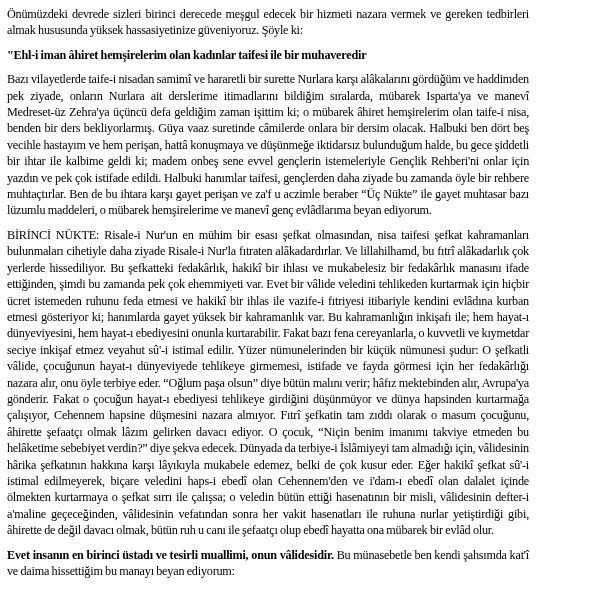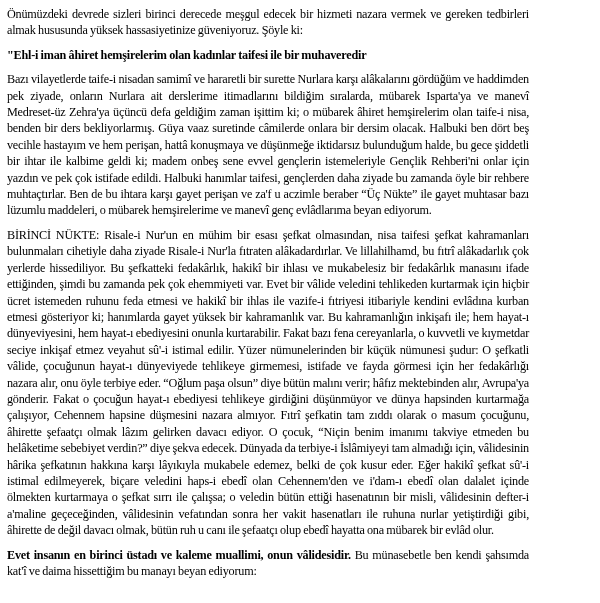--- a/index.html
+++ b/index.html
@@ -42,14 +42,14 @@
 <div class="page">
   <p class="para">Önümüzdeki devrede sizleri birinci derecede meşgul edecek bir hizmeti nazara vermek ve gereken tedbirleri almak hususunda yüksek hassasiyetinize güveniyoruz. Şöyle ki:</p>
 
 
   <p class="para bold">"Ehl-i iman âhiret hemşirelerim olan kadınlar taifesi ile bir muhaveredir</p>
 
   <p class="para">Bazı vilayetlerde taife-i nisadan samimî ve hararetli bir surette Nurlara karşı alâkalarını gördüğüm ve haddimden pek ziyade, onların Nurlara ait derslerime itimadlarını bildiğim sıralarda, mübarek Isparta'ya ve manevî Medreset-üz Zehra'ya üçüncü defa geldiğim zaman işittim ki; o mübarek âhiret hemşirelerim olan taife-i nisa, benden bir ders bekliyorlarmış. Güya vaaz suretinde câmilerde onlara bir dersim olacak. Halbuki ben dört beş vecihle hastayım ve hem perişan, hattâ konuşmaya ve düşünmeğe iktidarsız bulunduğum halde, bu gece şiddetli bir ihtar ile kalbime geldi ki; madem onbeş sene evvel gençlerin istemeleriyle Gençlik Rehberi'ni onlar için yazdın ve pek çok istifade edildi. Halbuki hanımlar taifesi, gençlerden daha ziyade bu zamanda öyle bir rehbere muhtaçtırlar. Ben de bu ihtara karşı gayet perişan ve za'f u aczimle beraber “Üç Nükte” ile gayet muhtasar bazı lüzumlu maddeleri, o mübarek hemşirelerime ve manevî genç evlâdlarıma beyan ediyorum.</p>
 
   <p class="para">BİRİNCİ NÜKTE: Risale-i Nur'un en mühim bir esası şefkat olmasından, nisa taifesi şefkat kahramanları bulunmaları cihetiyle daha ziyade Risale-i Nur'la fıtraten alâkadardırlar. Ve lillahilhamd, bu fıtrî alâkadarlık çok yerlerde hissediliyor. Bu şefkatteki fedakârlık, hakikî bir ihlası ve mukabelesiz bir fedakârlık manasını ifade ettiğinden, şimdi bu zamanda pek çok ehemmiyeti var. Evet bir vâlide veledini tehlikeden kurtarmak için hiçbir ücret istemeden ruhunu feda etmesi ve hakikî bir ihlas ile vazife-i fıtriyesi itibariyle kendini evlâdına kurban etmesi gösteriyor ki; hanımlarda gayet yüksek bir kahramanlık var. Bu kahramanlığın inkişafı ile; hem hayat-ı dünyeviyesini, hem hayat-ı ebediyesini onunla kurtarabilir. Fakat bazı fena cereyanlarla, o kuvvetli ve kıymetdar seciye inkişaf etmez veyahut sû'-i istimal edilir. Yüzer nümunelerinden bir küçük nümunesi şudur: O şefkatli vâlide, çocuğunun hayat-ı dünyeviyede tehlikeye girmemesi, istifade ve fayda görmesi için her fedakârlığı nazara alır, onu öyle terbiye eder. “Oğlum paşa olsun” diye bütün malını verir; hâfız mektebinden alır, Avrupa'ya gönderir. Fakat o çocuğun hayat-ı ebediyesi tehlikeye girdiğini düşünmüyor ve dünya hapsinden kurtarmağa çalışıyor, Cehennem hapsine düşmesini nazara almıyor. Fıtrî şefkatin tam zıddı olarak o masum çocuğunu, âhirette şefaatçı olmak lâzım gelirken davacı ediyor. O çocuk, “Niçin benim imanımı takviye etmeden bu helâketime sebebiyet verdin?” diye şekva edecek. Dünyada da terbiye-i İslâmiyeyi tam almadığı için, vâlidesinin hârika şefkatının hakkına karşı lâyıkıyla mukabele edemez, belki de çok kusur eder. Eğer hakikî şefkat sû'-i istimal edilmeyerek, biçare veledini haps-i ebedî olan Cehennem'den ve i'dam-ı ebedî olan dalalet içinde ölmekten kurtarmaya o şefkat sırrı ile çalışsa; o veledin bütün ettiği hasenatının bir misli, vâlidesinin defter-i a'maline geçeceğinden, vâlidesinin vefatından sonra her vakit hasenatları ile ruhuna nurlar yetiştirdiği gibi, âhirette de değil davacı olmak, bütün ruh u canı ile şefaatçı olup ebedî hayatta ona mübarek bir evlâd olur.</p>
 
-  <p class="para"><span class="bold">Evet insanın en birinci üstadı ve kaleme muallimi, onun vâlidesidir.</span><span> Bu münasebetle ben kendi şahsımda kat'î ve daima hissettiğim bu manayı beyan ediyorum:</span></p>
+  <p class="para"><span class="bold">Evet insanın en birinci üstadı ve tesirli muallimi, onun vâlidesidir.</span><span> Bu münasebetle ben kendi şahsımda kat'î ve daima hissettiğim bu manayı beyan ediyorum:</span></p>
 </div>
 
 </body></html>

